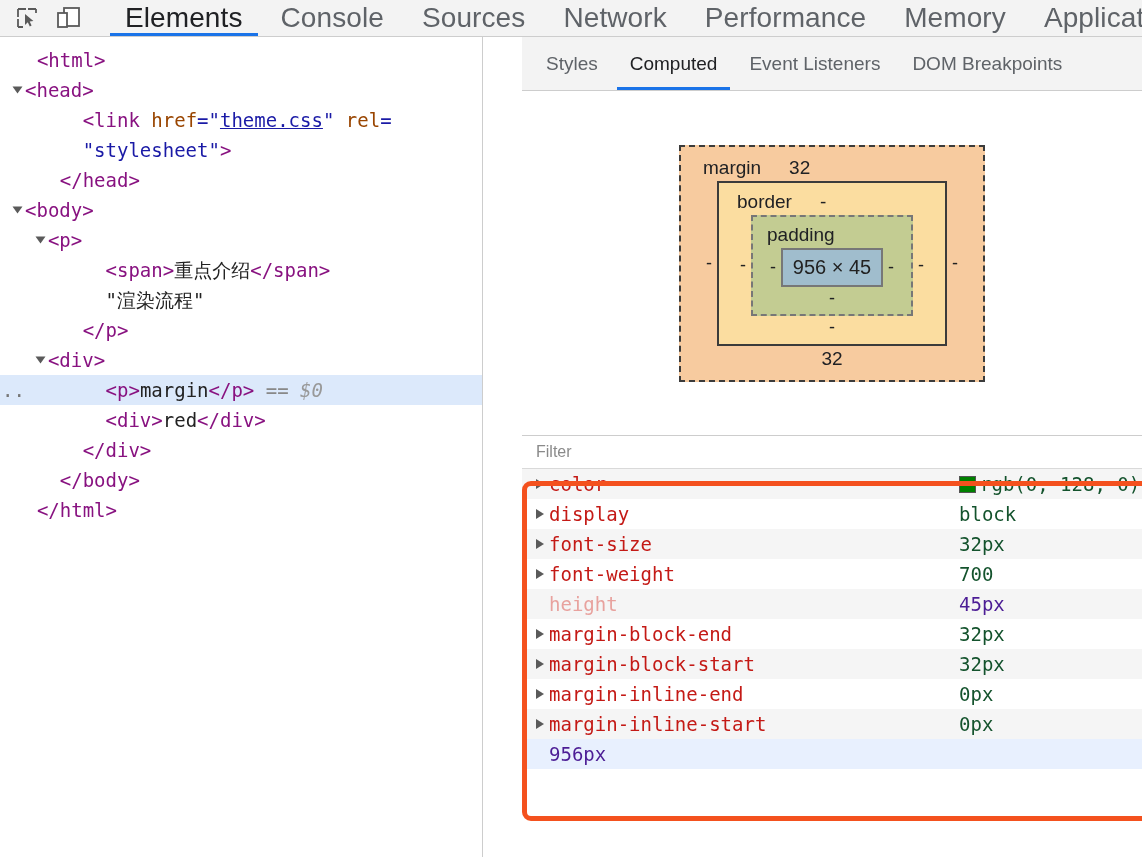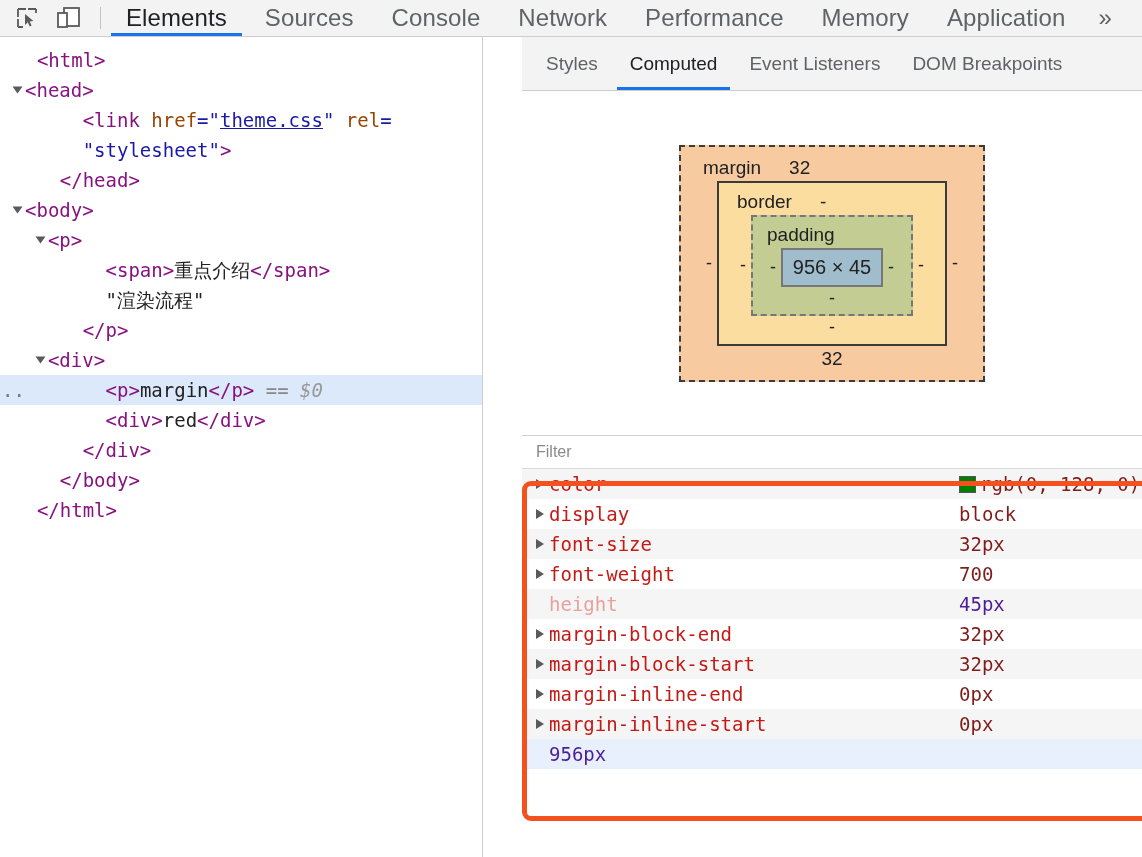--- a/index.html
+++ b/index.html
@@ -56,21 +56,21 @@
   .tabs {
     display: flex;
     align-items: stretch;
     height: 100%;
     flex: 1;
   }
   .tab {
     display: flex;
     align-items: center;
     padding: 0 19px;
-    font-size: 24px;
+    font-size: 28px;
     color: #5f6368;
     position: relative;
     white-space: nowrap;
     letter-spacing: 0.1px;
   }
   .tab.active {
     color: #202124;
   }
   .tab.active::after {
     content: "";
@@ -296,21 +296,21 @@
     flex: none;
   }
   .prop-arrow.hidden { visibility: hidden; }
   .prop-name {
     color: #c41a16;
     flex: none;
     width: 410px;
   }
   .prop-name.muted { color: #e8a29e; }
   .prop-value {
-    color: #7f1d1d;
+    color: #14532d;
     display: flex;
     align-items: center;
   }
   .prop-value.muted { color: #4c1d95; }
   .swatch {
     width: 15px;
     height: 15px;
     border: 1px solid #555;
     margin-right: 4px;
     display: inline-block;
@@ -345,24 +345,24 @@
           <rect x="2" y="7" width="9" height="14" fill="#fff" stroke="#5a5a5a" stroke-width="1.8"></rect>
         </svg>
       </div>
     </div>
     <div class="toolbar-sep"></div>
     <div class="tabs">
       <div class="tab active">
           <span>Elements</span>
         </div>
       <div class="tab">
+          <span>Console</span>
+        </div>
+      <div class="tab">
           <span>Sources</span>
-        </div>
-      <div class="tab">
-          <span>Console</span>
         </div>
       <div class="tab">
           <span>Network</span>
         </div>
       <div class="tab">
           <span>Performance</span>
         </div>
       <div class="tab">
           <span>Memory</span>
         </div>

